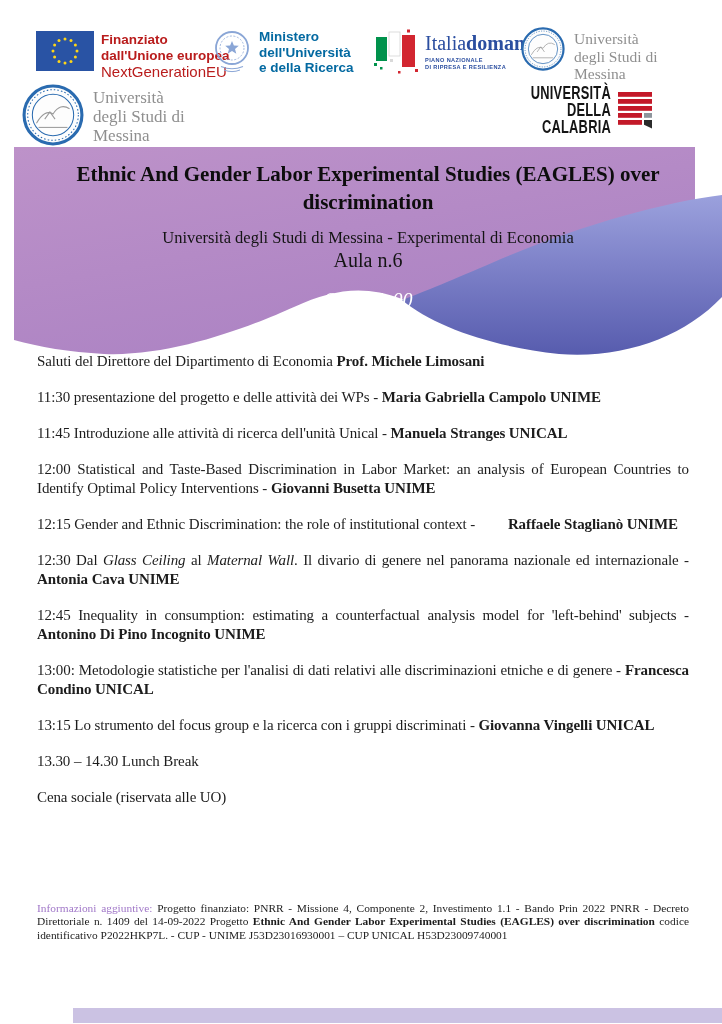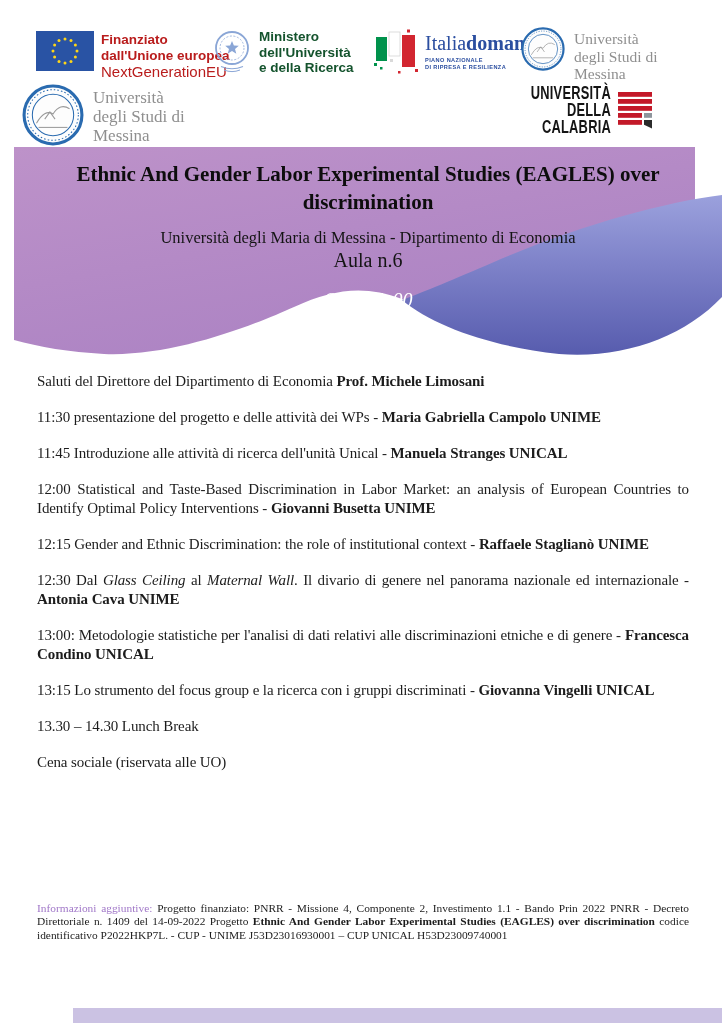--- a/index.html
+++ b/index.html
@@ -9,21 +9,21 @@
     font-family:"Liberation Serif","DejaVu Serif",serif;color:#1c1c1c;
   }
   
   .hdr{position:absolute;left:0;top:0;width:722px;height:148px;}
   .logo-block{position:absolute;display:flex;align-items:flex-start;}
   .eu-block{left:36px;top:31px;}
   .eu-text{margin-left:7px;padding-top:1px;color:#b91c1c;}
   .eu-text .b{font-family:"Liberation Sans",sans-serif;font-weight:700;font-size:13.5px;line-height:16px;}
   .eu-text .r{font-family:"Liberation Sans",sans-serif;font-weight:400;font-size:15px;line-height:16px;}
   .mur-block{left:211px;top:27px;}
-  .mur-text{margin-left:6px;padding-top:2px;color:#14532d;font-family:"Liberation Sans",sans-serif;font-weight:700;font-size:13.5px;line-height:15.5px;}
+  .mur-text{margin-left:6px;padding-top:2px;color:#0369a1;font-family:"Liberation Sans",sans-serif;font-weight:700;font-size:13.5px;line-height:15.5px;}
   .it-block{left:374px;top:29px;}
   .it-text{margin-left:7px;padding-top:4px;}
   .it-name{font-size:20px;line-height:20px;color:#2b4ea0;font-family:"Liberation Serif",serif;}
   .it-name .bold{font-weight:700;}
   .it-sub{margin-top:4px;color:#2b4ea0;font-family:"Liberation Sans",sans-serif;font-weight:700;font-size:5.6px;line-height:7px;letter-spacing:.4px;}
   .unime-small{left:521px;top:27px;}
   .unime-large{left:22px;top:84px;}
   .unime-text{margin-left:9px;color:#8f8f8f;font-family:"Liberation Serif",serif;}
   .unime-small .unime-text{font-size:15.5px;line-height:17.5px;padding-top:3px;}
   .unime-large .unime-text{font-size:17px;line-height:19px;padding-top:4px;}
@@ -36,21 +36,21 @@
   .banner{position:absolute;left:14px;top:147px;width:708px;height:214px;}
   .banner svg.waves{position:absolute;left:0;top:0;}
   .banner .txt{position:absolute;left:0;width:100%;text-align:center;}
   .banner h1{margin:0;position:absolute;top:13px;left:24px;right:24px;
     font-size:21px;line-height:28px;font-weight:700;color:#0d0d0d;text-align:center;}
   .banner .sub{top:81px;font-size:16.5px;color:#141414;}
   .banner .room{top:102px;font-size:20px;color:#141414;}
   .banner .date{top:122px;font-size:15.5px;color:#ffffff;font-style:italic;}
   .banner .time{top:142px;font-size:20px;color:#ffffff;font-style:italic;}
   
-  .program{position:absolute;left:37px;top:372px;width:652px;}
+  .program{position:absolute;left:37px;top:352px;width:652px;}
   .program p{margin:0 0 17px 0;font-size:15px;line-height:19px;letter-spacing:-.1px;
     text-align:justify;color:#1c1c1c;}
   
   .fineprint{position:absolute;left:37px;top:902px;width:652px;
     font-size:11.4px;line-height:13.4px;text-align:justify;color:#1c1c1c;}
   .bottombar{position:absolute;left:73px;top:1008px;width:649px;height:15px;background:#cbc2e3;}
 </style>
 </head>
 <body>
 
@@ -187,32 +187,33 @@
                C350,138 320,142 280,160
                C240,178 160,210 90,207
                C55,205 25,200 0,193 Z" fill="url(#mauve)"></path>
       <path d="M708,48
                C650,55 560,80 480,115
                C440,132 410,145 388,153
                C420,180 480,200 545,207
                C610,212 670,190 708,150 Z" fill="url(#bluewave)"></path>
     </svg>
     <h1>Ethnic And Gender Labor Experimental Studies (EAGLES) over discrimination</h1>
-    <div class="txt sub">Università degli Maria di Messina - Dipartimento di Economia</div>
+    <div class="txt sub">Università degli Studi di Messina - Experimental di Economia</div>
     <div class="txt room">Aula n.6</div>
     <div class="txt time">ORE 11:00</div>
   </section>
 
   <main class="program">
     <p><span>Saluti del Direttore del Dipartimento di Economia </span><span style="font-weight: 700;">Prof. Michele Limosani</span></p>
     <p><span>11:30 presentazione del progetto e delle attività dei WPs - </span><span style="font-weight: 700;">Maria Gabriella Campolo UNIME</span></p>
     <p><span>11:45 Introduzione alle attività di ricerca dell'unità Unical - </span><span style="font-weight: 700;">Manuela Stranges UNICAL</span></p>
     <p><span>12:00 Statistical and Taste-Based Discrimination in Labor Market: an analysis of European Countries to Identify Optimal Policy Interventions - </span><span style="font-weight: 700;">Giovanni Busetta UNIME</span></p>
-    <p><span>12:15 Gender and Ethnic Discrimination: the role of institutional context - </span><span style="font-weight: 700;">Raffaele Staglianò UNIME</span></p>
+    <p><span>12:15 Gender and Ethnic Discrimination: the role of institutional context - </span><span style="font-weight: 700; margin-left: 29px;">Raffaele Staglianò UNIME</span></p>
     <p><span>12:30 Dal </span><span style="font-style: italic;">Glass Ceiling</span><span> al </span><span style="font-style: italic;">Maternal Wall</span><span>. Il divario di genere nel panorama nazionale ed internazionale - </span><span style="font-weight: 700;">Antonia Cava UNIME</span></p>
+    <p><span>12:45 Inequality in consumption: estimating a counterfactual analysis model for 'left-behind' subjects - </span><span style="font-weight: 700;">Antonino Di Pino Incognito UNIME</span></p>
     <p><span>13:00: Metodologie statistiche per l'analisi di dati relativi alle discriminazioni etniche e di genere - </span><span style="font-weight: 700;">Francesca Condino UNICAL</span></p>
     <p><span>13:15 Lo strumento del focus group e la ricerca con i gruppi discriminati - </span><span style="font-weight: 700;">Giovanna Vingelli UNICAL</span></p>
     <p><span>13.30 – 14.30 Lunch Break</span></p>
     <p><span>Cena sociale (riservata alle UO)</span></p>
   </main>
 
   <footer class="fineprint"><span style="color: rgb(161, 120, 200);">Informazioni aggiuntive: </span><span>Progetto finanziato: PNRR - Missione 4, Componente 2, Investimento 1.1 - Bando Prin 2022 PNRR - Decreto Direttoriale n. 1409 del 14-09-2022 Progetto </span><span style="font-weight: 700;">Ethnic And Gender Labor Experimental Studies (EAGLES) over discrimination</span><span> codice identificativo P2022HKP7L. - CUP - UNIME J53D23016930001 – CUP UNICAL H53D23009740001</span></footer>
 
   <div class="bottombar"></div>
 </div>

